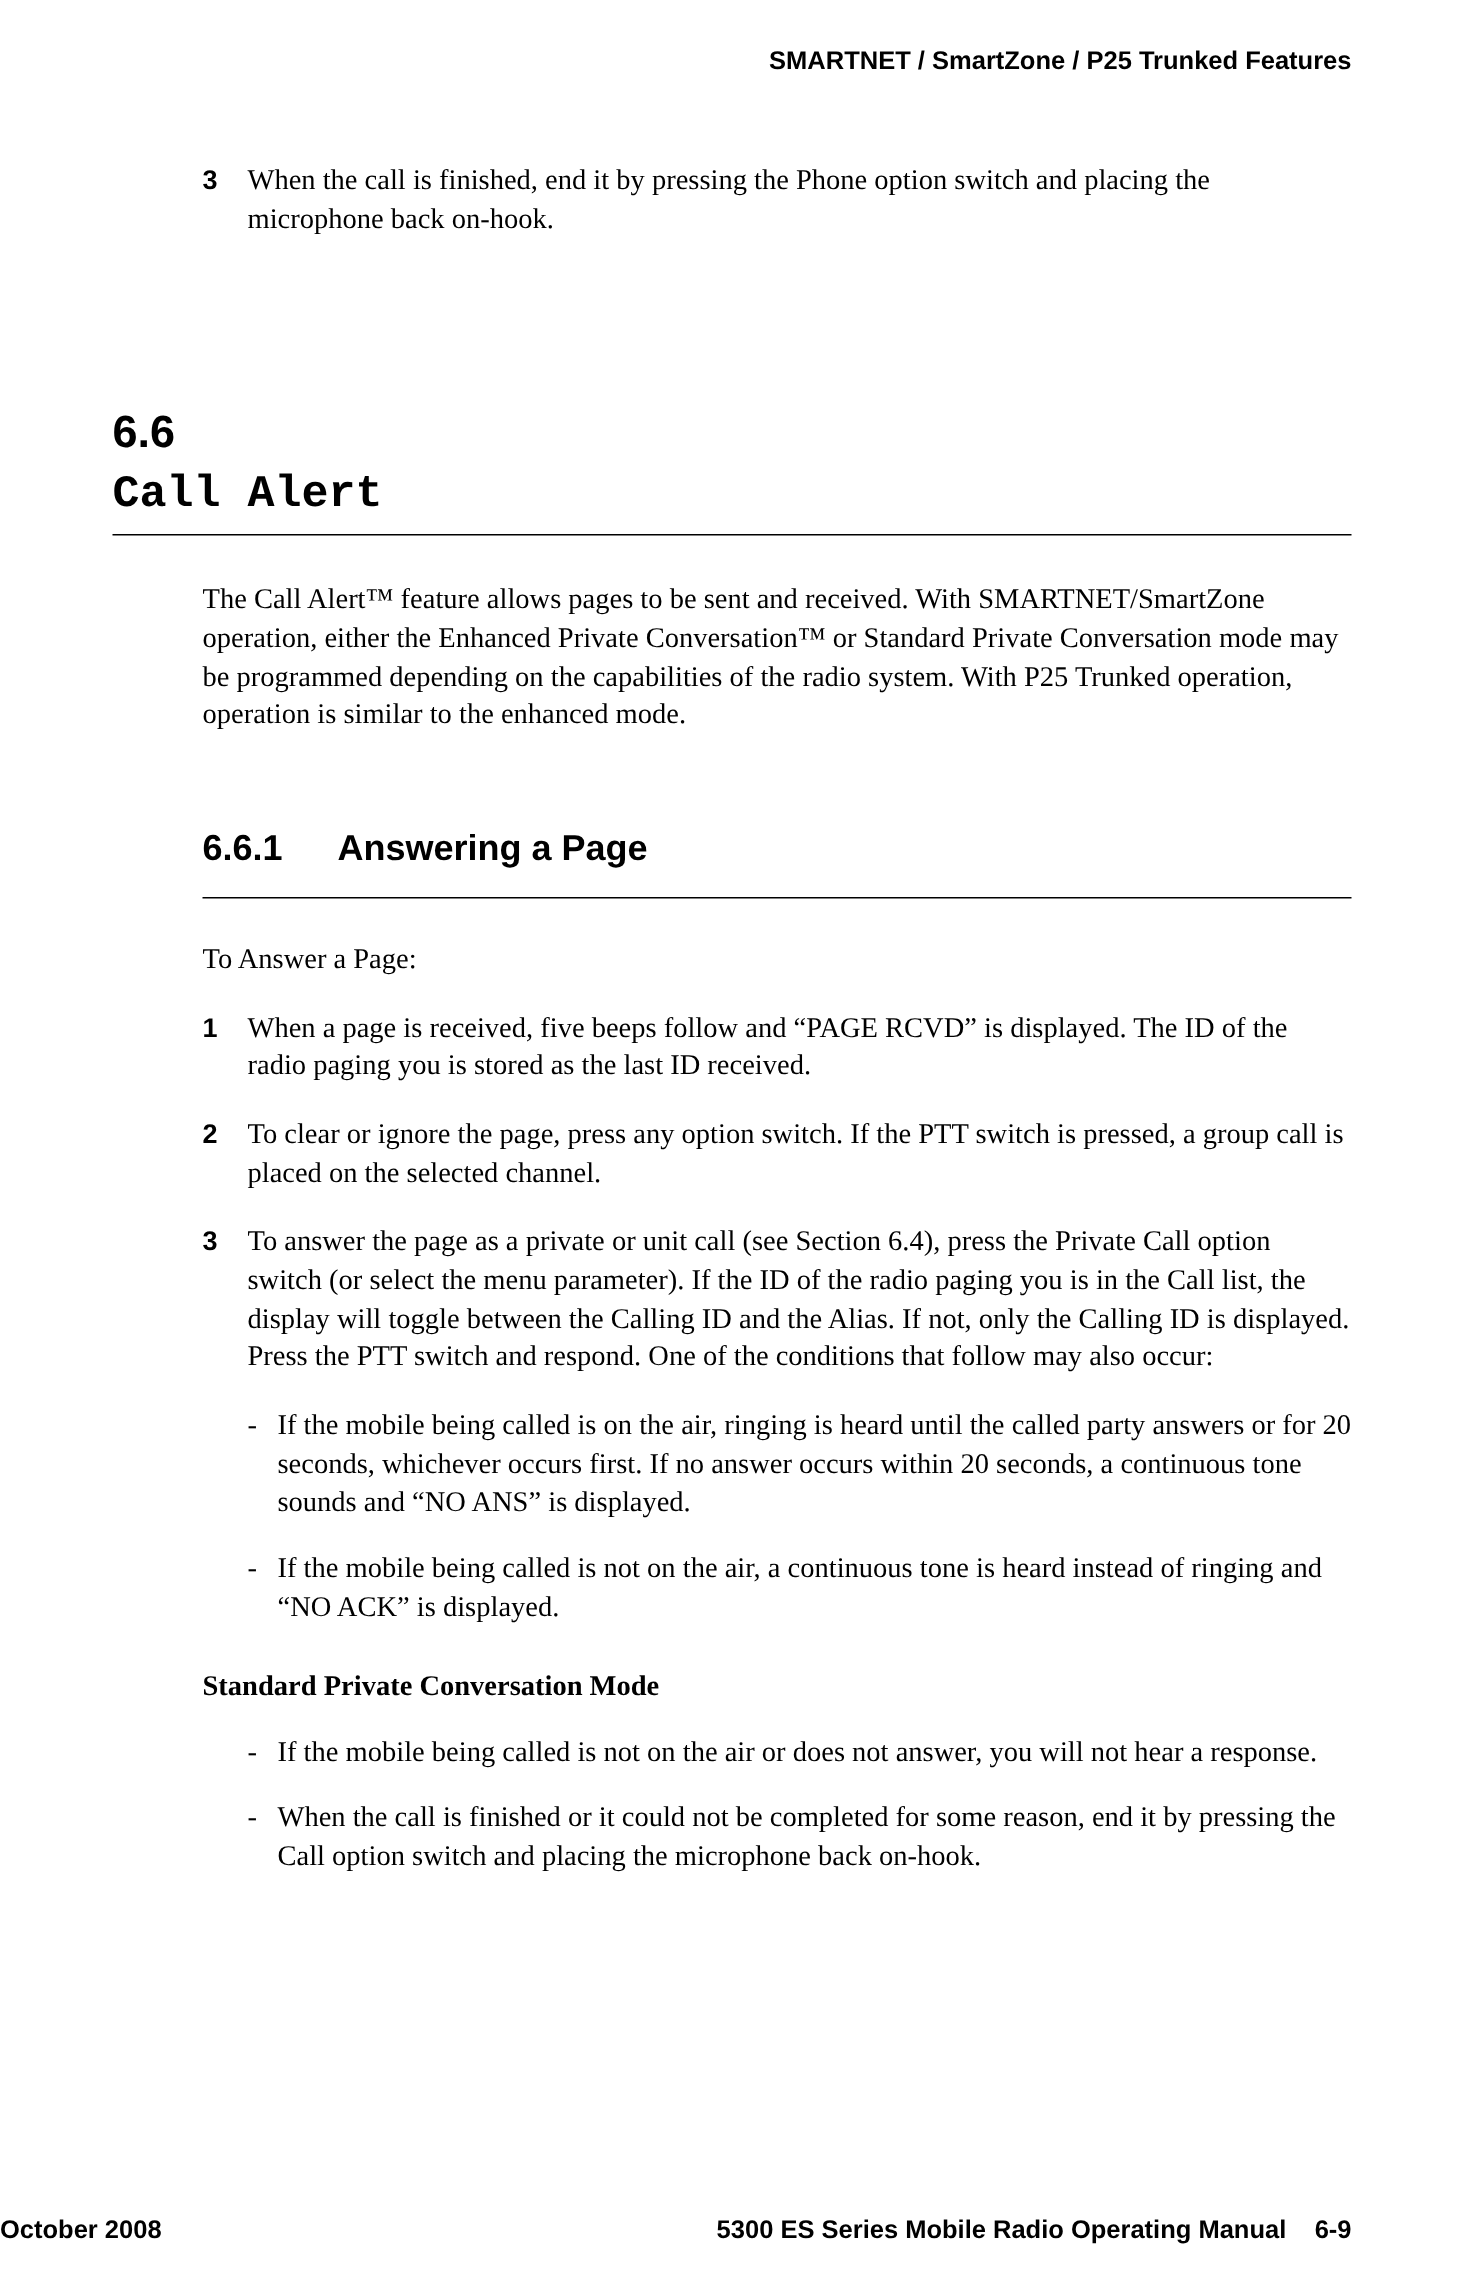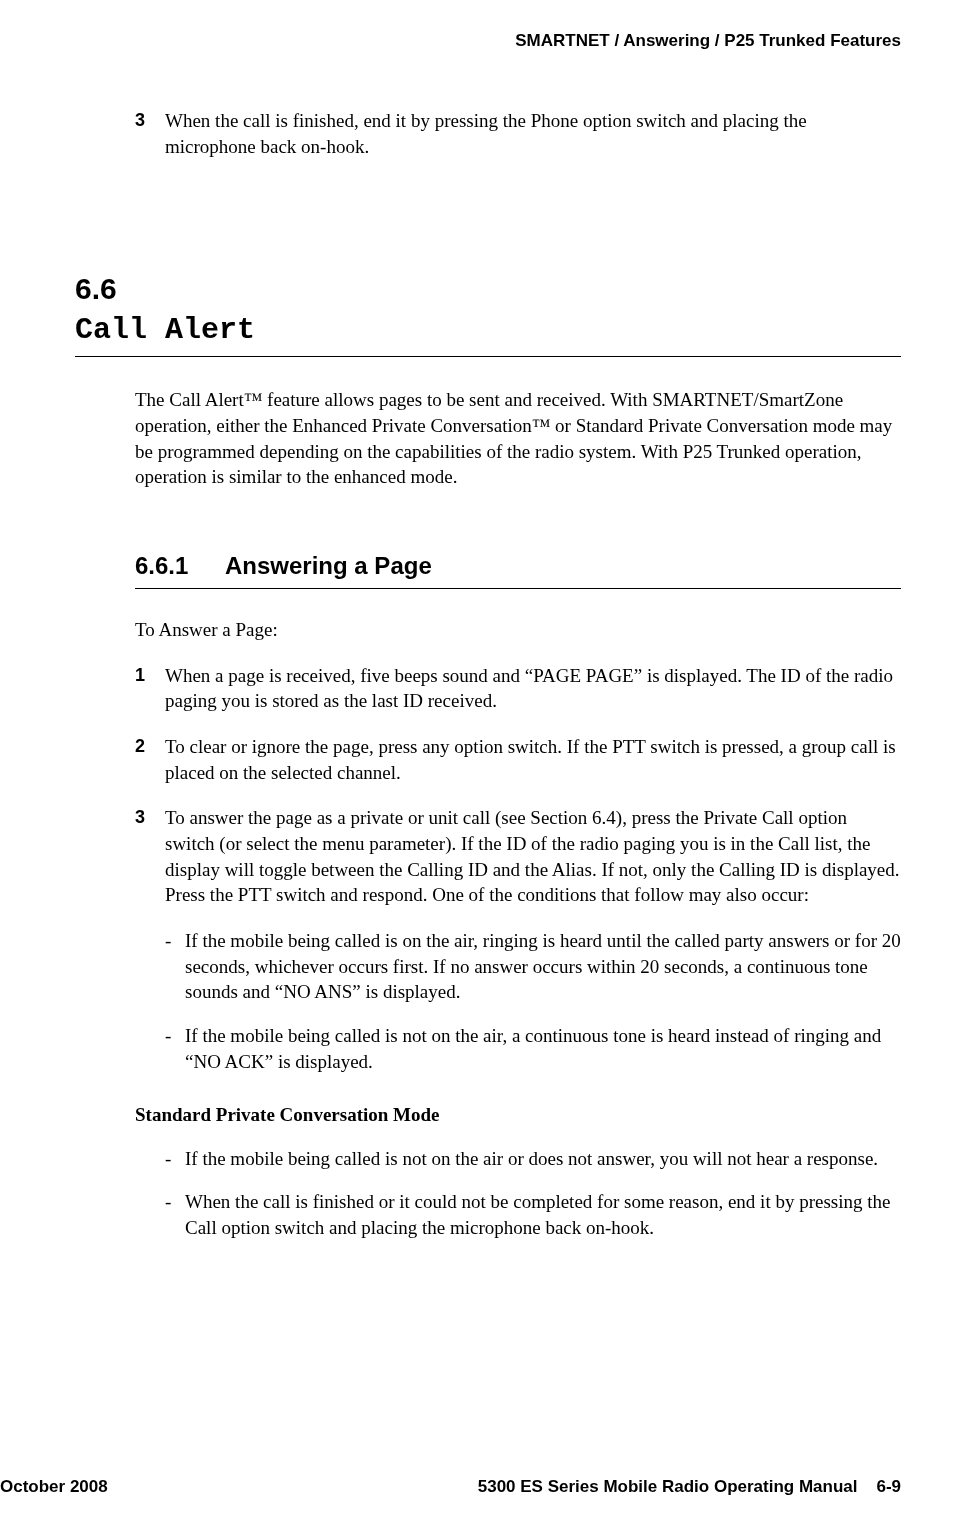--- a/index.html
+++ b/index.html
@@ -64,21 +64,21 @@
     font-size: 30px;
   }
   .section-para {
     margin-left: 60px;
     margin-bottom: 60px;
   }
   .h2-row {
     display: flex;
     align-items: flex-start;
     border-bottom: 1px solid #000;
-    padding-bottom: 6px;
+    padding-bottom: 16px;
     margin-left: 60px;
     margin-bottom: 28px;
   }
   .h2-num {
     font-family: Arial, Helvetica, sans-serif;
     font-weight: bold;
     font-size: 24px;
     width: 90px;
   }
   .h2-title {
@@ -128,21 +128,21 @@
   }
   .footer-right {
     text-align: right;
   }
 </style>
 </head>
 <body>
 
 <div class="page">
 
-  <div class="header-right">SMARTNET / Answering / P25 Trunked Features</div>
+  <div class="header-right">SMARTNET / SmartZone / P25 Trunked Features</div>
 
   <div class="step-list">
     <div class="step-item">
       <div class="step-num">3</div>
       <div class="step-text">When the call is finished, end it by pressing the Phone option switch and placing the microphone back on-hook.</div>
     </div>
   </div>
 
   <div class="h1-row">
     <div class="h1-num">6.6</div>
@@ -154,21 +154,21 @@
   <div class="h2-row">
     <div class="h2-num">6.6.1</div>
     <div class="h2-title">Answering a Page</div>
   </div>
 
   <div class="para">To Answer a Page:</div>
 
   <div class="step-list">
     <div class="step-item">
       <div class="step-num">1</div>
-      <div class="step-text">When a page is received, five beeps sound and “PAGE PAGE” is displayed. The ID of the radio paging you is stored as the last ID received.</div>
+      <div class="step-text">When a page is received, five beeps follow and “PAGE RCVD” is displayed. The ID of the radio paging you is stored as the last ID received.</div>
     </div>
     <div class="step-item">
       <div class="step-num">2</div>
       <div class="step-text">To clear or ignore the page, press any option switch. If the PTT switch is pressed, a group call is placed on the selected channel.</div>
     </div>
     <div class="step-item">
       <div class="step-num">3</div>
       <div class="step-text">To answer the page as a private or unit call (see Section 6.4), press the Private Call option switch (or select the menu parameter). If the ID of the radio paging you is in the Call list, the display will toggle between the Calling ID and the Alias. If not, only the Calling ID is displayed. Press the PTT switch and respond. One of the conditions that follow may also occur:</div>
     </div>
   </div>

